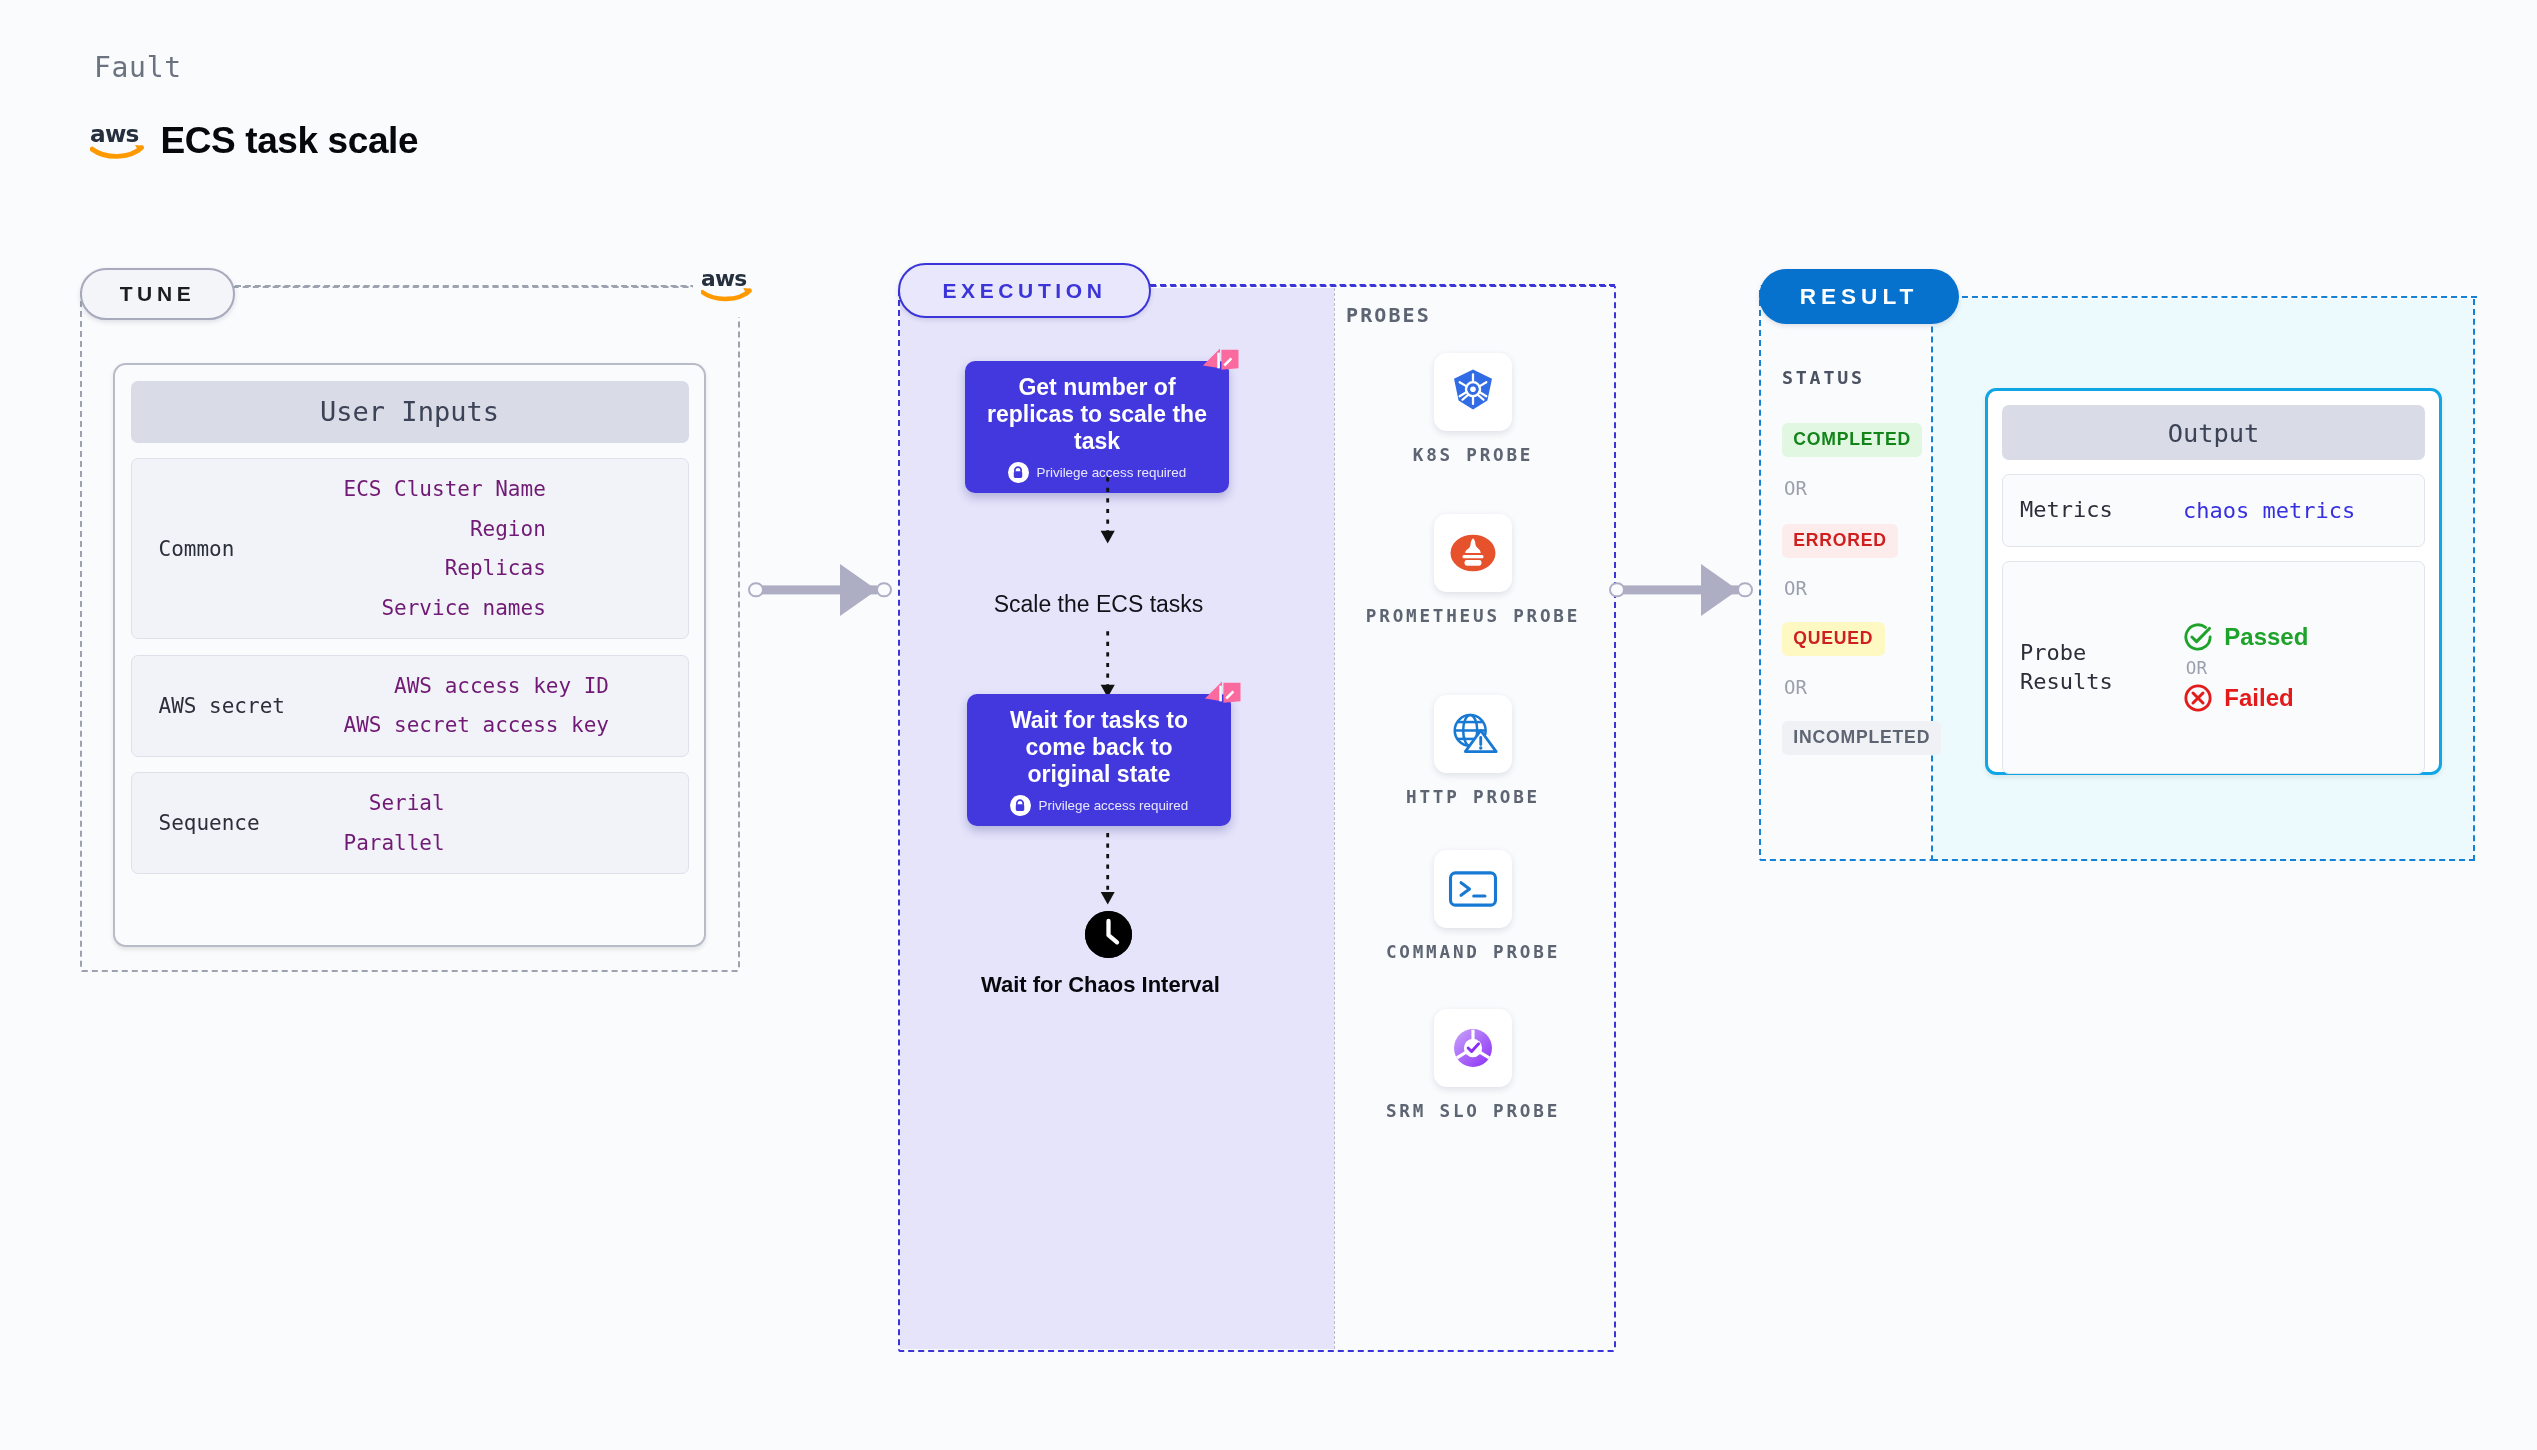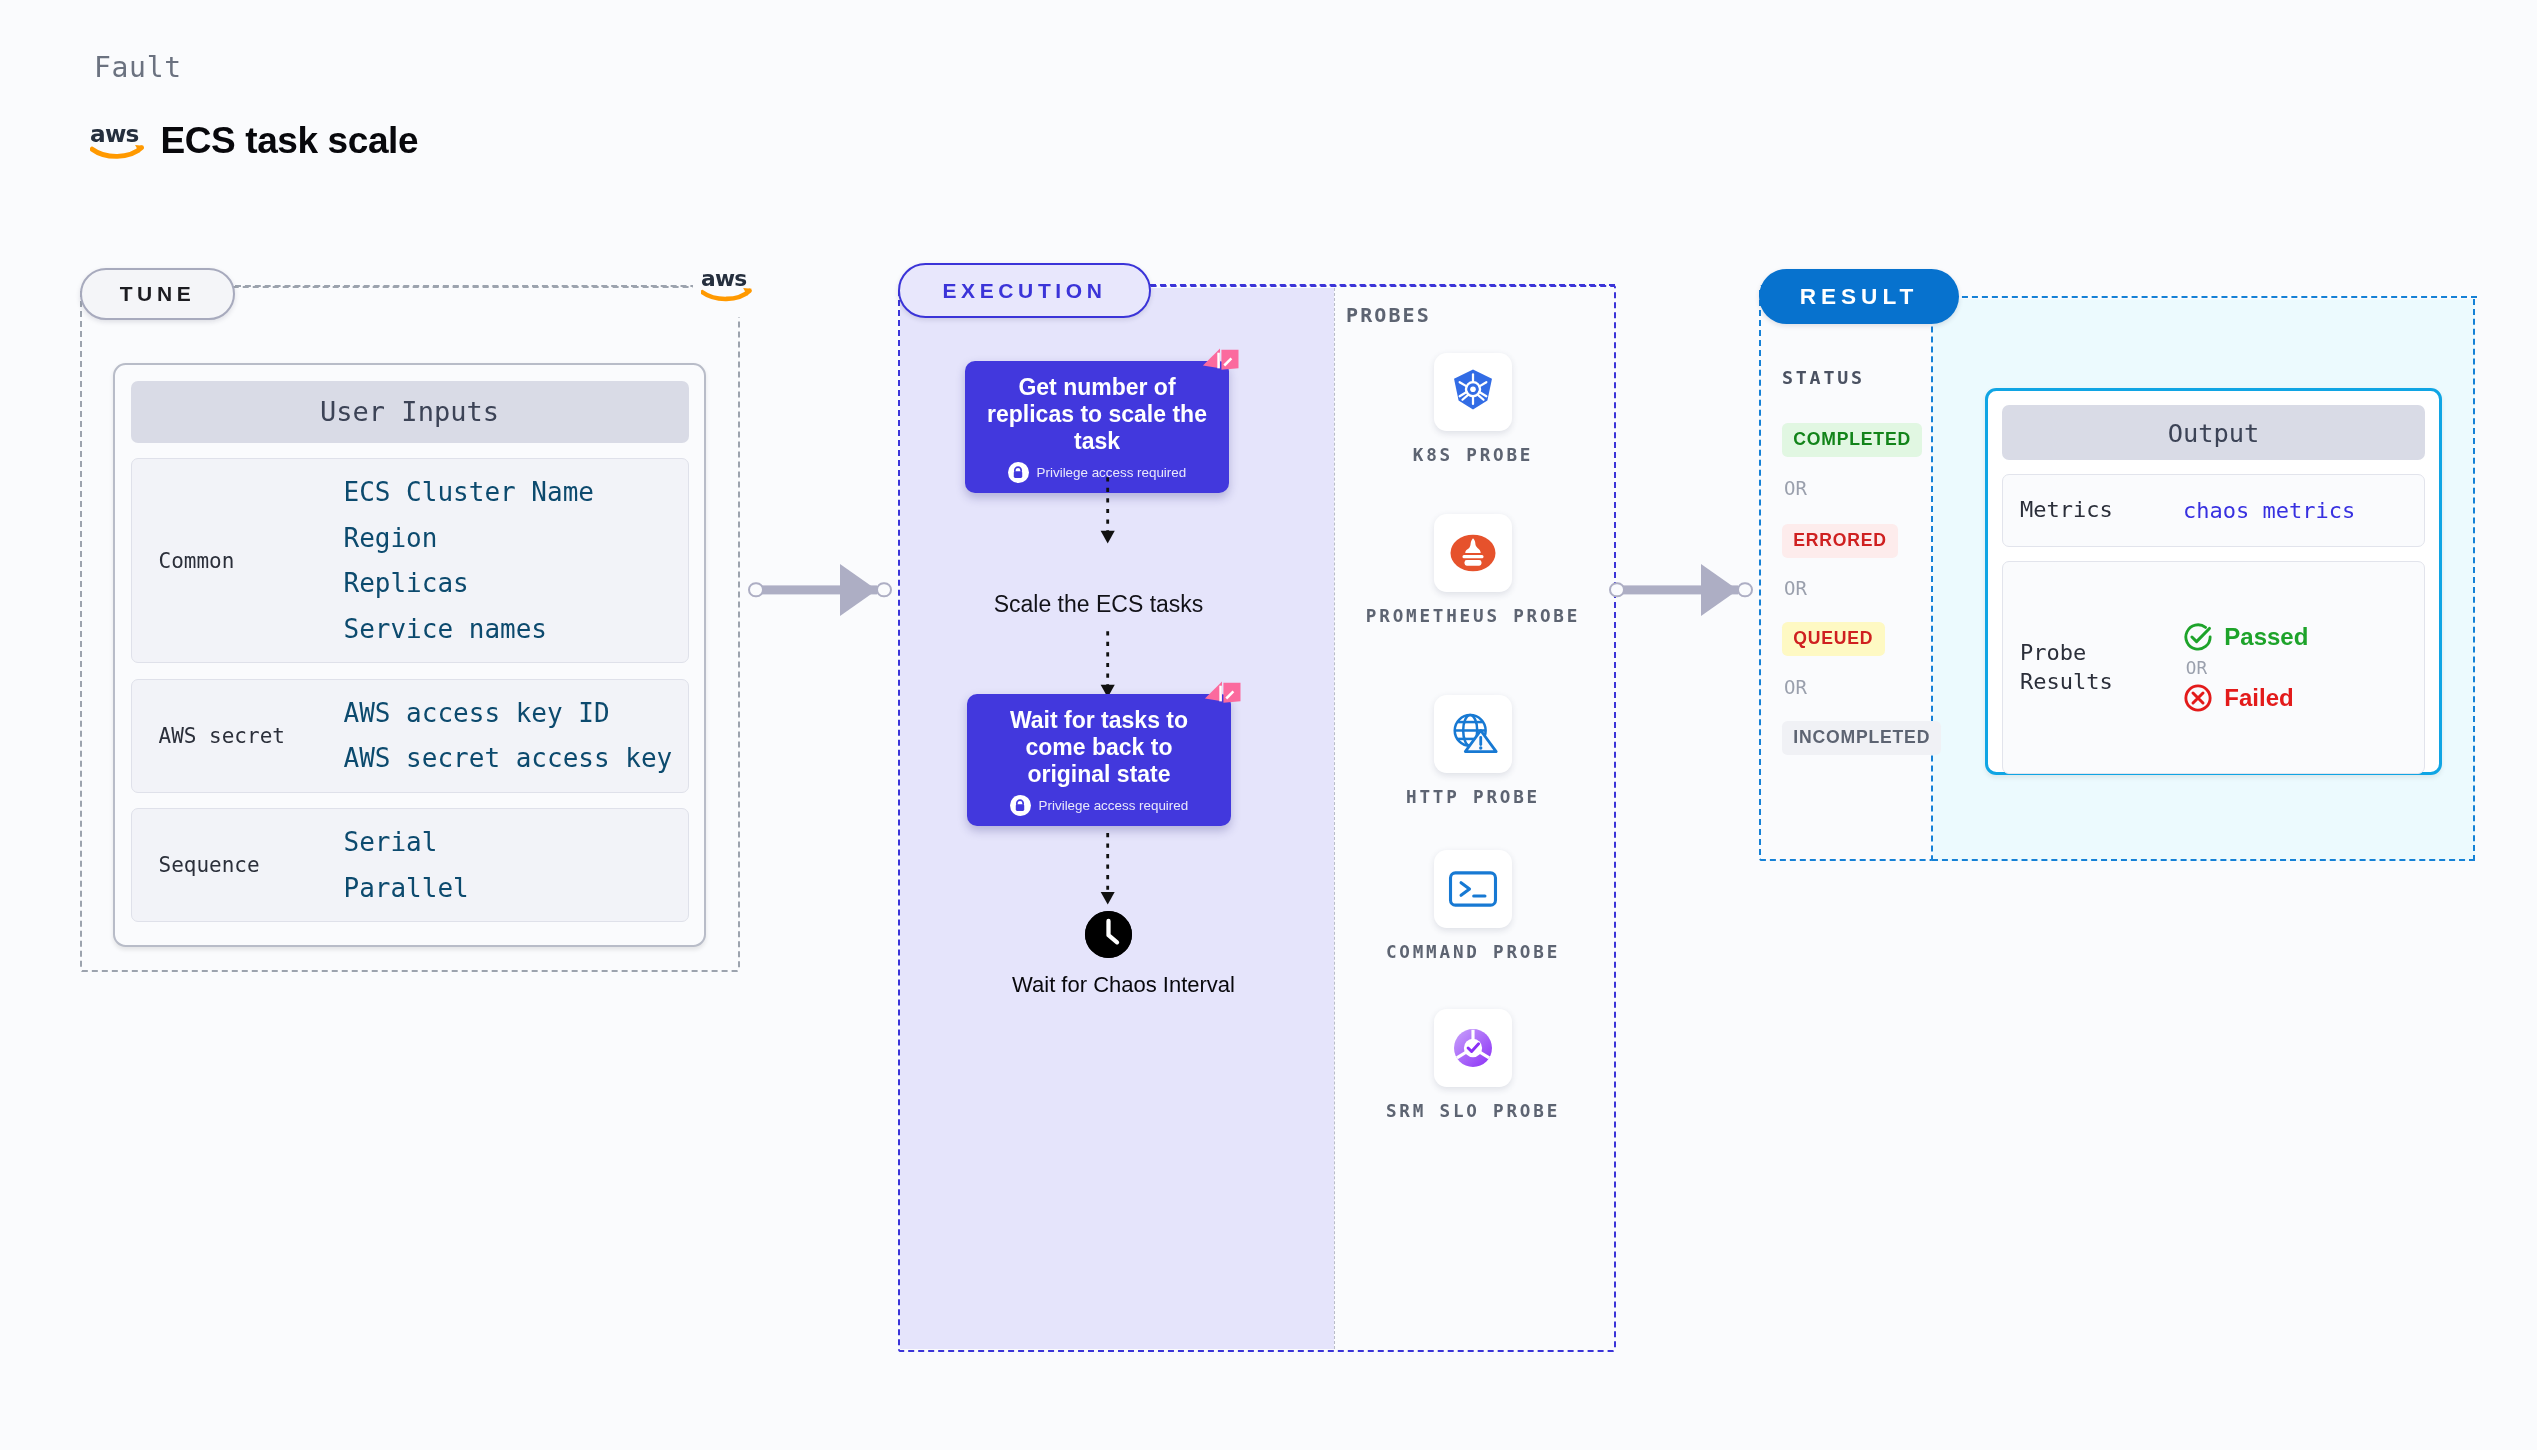--- a/index.html
+++ b/index.html
@@ -69,21 +69,21 @@
     display:flex;align-items:center;box-sizing:border-box;
   }
   .row-label{
     width:212px;flex:0 0 212px;text-align:left;padding-left:27px;box-sizing:border-box;
     font-family:"DejaVu Sans Mono","Liberation Mono",monospace;
     font-size:21px;color:#2b2f3a;
   }
   .row-values{display:flex;flex-direction:column;gap:15.5px;padding:18.3px 0;}
   .row-values span{
     font-family:"DejaVu Sans Mono","Liberation Mono",monospace;
-    font-size:26px;color:#0c4a6e;white-space:nowrap;
+    font-size:21px;color:#701a75;white-space:nowrap;text-align:right;
   }
 
   
   #exec-panel{
     left:898px;top:285px;width:718px;height:1067px;
     border:2.8px dashed #3b34d8;border-radius:2.8px;box-sizing:border-box;
   }
   #exec-bg{
     position:absolute;left:900px;top:288px;width:434px;height:1061px;
     background:#e5e4fb;
@@ -130,22 +130,22 @@
   .mid-label{
     position:absolute;text-align:center;font-size:23px;color:#121218;font-weight:400;
   }
   .dotted-arrow{position:absolute;}
 
   #clock-icon{
     position:absolute;left:1085px;top:911px;width:47px;height:47px;
     border-radius:50%;background:#000;
   }
   #clock-label{
-    position:absolute;left:981px;top:972px;width:254px;text-align:right;
-    font-size:22px;font-weight:normal;color:#08080c;line-height:1.2;
+    position:absolute;left:981px;top:972px;width:254px;text-align:left;
+    font-size:22px;font-weight:bold;color:#08080c;line-height:1.2;
   }
 
   .probe{position:absolute;width:278px;text-align:center;}
   .probe .pico{
     width:78px;height:78px;margin:0 auto;background:#fff;border-radius:12.7px;
     box-shadow:0 2.1px 6.4px rgba(40,50,80,.12);
     display:flex;align-items:center;justify-content:center;
   }
   .probe .plabel{
     margin-top:12.7px;

